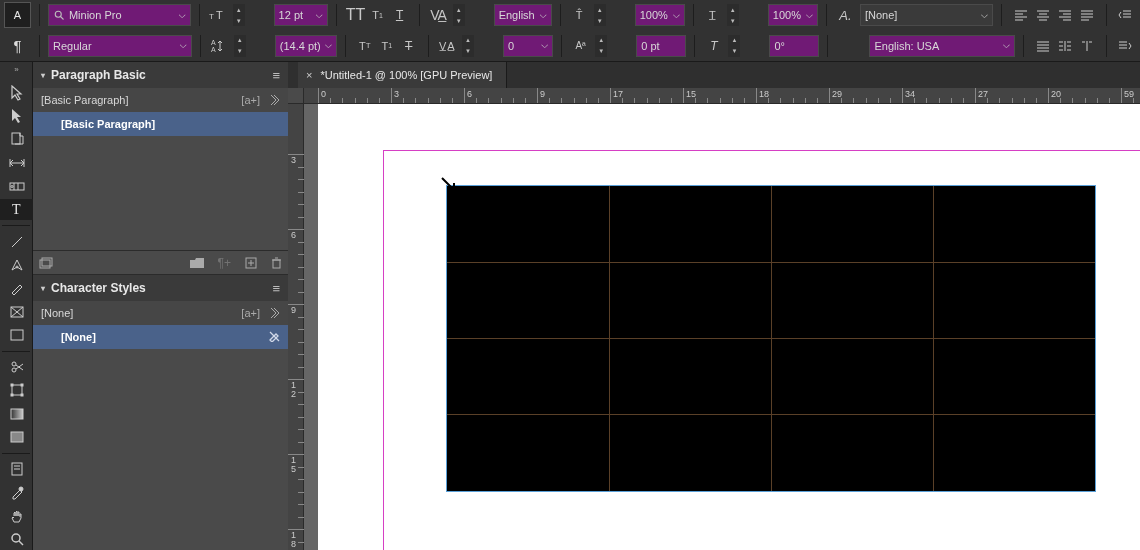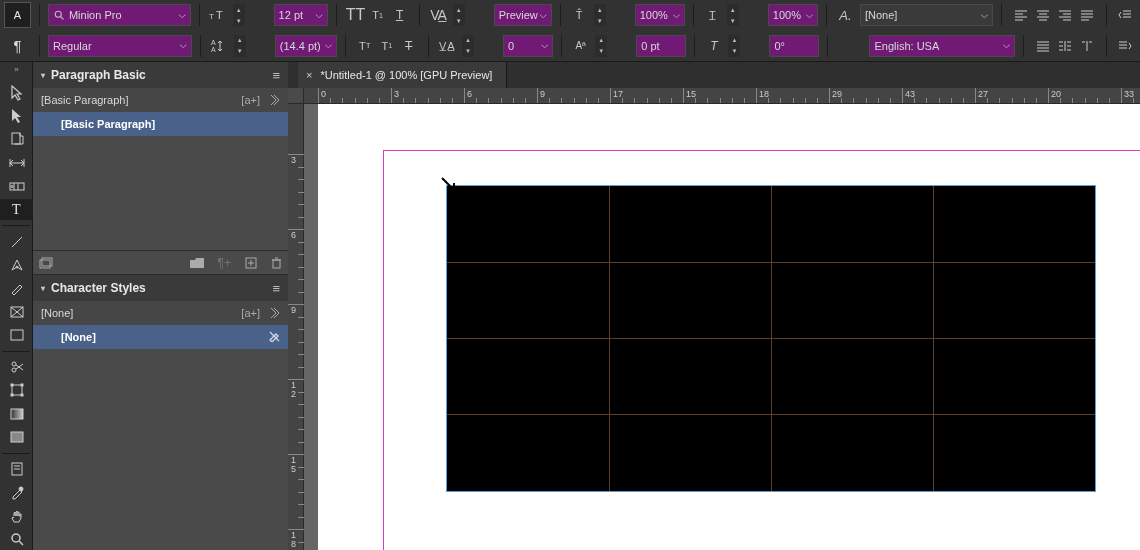--- a/index.html
+++ b/index.html
@@ -294,21 +294,21 @@
 
     <div class="mini-icon">
       <span style="font-size:14px;letter-spacing:-1px">VA̲</span>
     </div>
     <div class="spinbox">
       <div class="spin">
           <div>▲</div>
           <div>▼</div>
         </div>
       <div class="select-field metrics-field">
-          <span>Preview</span>
+          <span>English</span>
           <span class="caret">⌵</span>
         </div>
     </div>
 
     <div class="sep"></div>
 
     <div class="mini-icon">
         <span style="font-size:11px">T̂</span>
       </div>
     <div class="spinbox">
@@ -803,42 +803,42 @@
       <div class="tick" style="left: 516.667px; height: 6px; top: 10px;"></div>
       <div class="tick" style="left: 528.833px; height: 6px; top: 10px;"></div>
       <div class="tick" style="left: 541px;"></div>
       <div class="lbl" style="left: 541px;">29</div>
       <div class="tick" style="left: 553.167px; height: 6px; top: 10px;"></div>
       <div class="tick" style="left: 565.333px; height: 6px; top: 10px;"></div>
       <div class="tick" style="left: 577.5px; height: 6px; top: 10px;"></div>
       <div class="tick" style="left: 589.667px; height: 6px; top: 10px;"></div>
       <div class="tick" style="left: 601.833px; height: 6px; top: 10px;"></div>
       <div class="tick" style="left: 614px;"></div>
-      <div class="lbl" style="left: 614px;">43</div>
+      <div class="lbl" style="left: 614px;">34</div>
       <div class="tick" style="left: 626.167px; height: 6px; top: 10px;"></div>
       <div class="tick" style="left: 638.333px; height: 6px; top: 10px;"></div>
       <div class="tick" style="left: 650.5px; height: 6px; top: 10px;"></div>
       <div class="tick" style="left: 662.667px; height: 6px; top: 10px;"></div>
       <div class="tick" style="left: 674.833px; height: 6px; top: 10px;"></div>
       <div class="tick" style="left: 687px;"></div>
       <div class="lbl" style="left: 687px;">27</div>
       <div class="tick" style="left: 699.167px; height: 6px; top: 10px;"></div>
       <div class="tick" style="left: 711.333px; height: 6px; top: 10px;"></div>
       <div class="tick" style="left: 723.5px; height: 6px; top: 10px;"></div>
       <div class="tick" style="left: 735.667px; height: 6px; top: 10px;"></div>
       <div class="tick" style="left: 747.833px; height: 6px; top: 10px;"></div>
       <div class="tick" style="left: 760px;"></div>
       <div class="lbl" style="left: 760px;">20</div>
       <div class="tick" style="left: 772.167px; height: 6px; top: 10px;"></div>
       <div class="tick" style="left: 784.333px; height: 6px; top: 10px;"></div>
       <div class="tick" style="left: 796.5px; height: 6px; top: 10px;"></div>
       <div class="tick" style="left: 808.667px; height: 6px; top: 10px;"></div>
       <div class="tick" style="left: 820.833px; height: 6px; top: 10px;"></div>
       <div class="tick" style="left: 833px;"></div>
-      <div class="lbl" style="left: 833px;">33</div>
+      <div class="lbl" style="left: 833px;">59</div>
       <div class="tick" style="left: 845.167px; height: 6px; top: 10px;"></div>
     </div>
 
   <div class="canvas-area">
     <div class="ruler-v">
         <div class="tick" style="top: 50px;"></div>
         <div class="lbl" style="top: 52px; white-space: pre; line-height: 9px;">3</div>
         <div class="tick" style="top: 62.5px; width: 6px; left: 10px;"></div>
         <div class="tick" style="top: 75px; width: 6px; left: 10px;"></div>
         <div class="tick" style="top: 87.5px; width: 6px; left: 10px;"></div>

